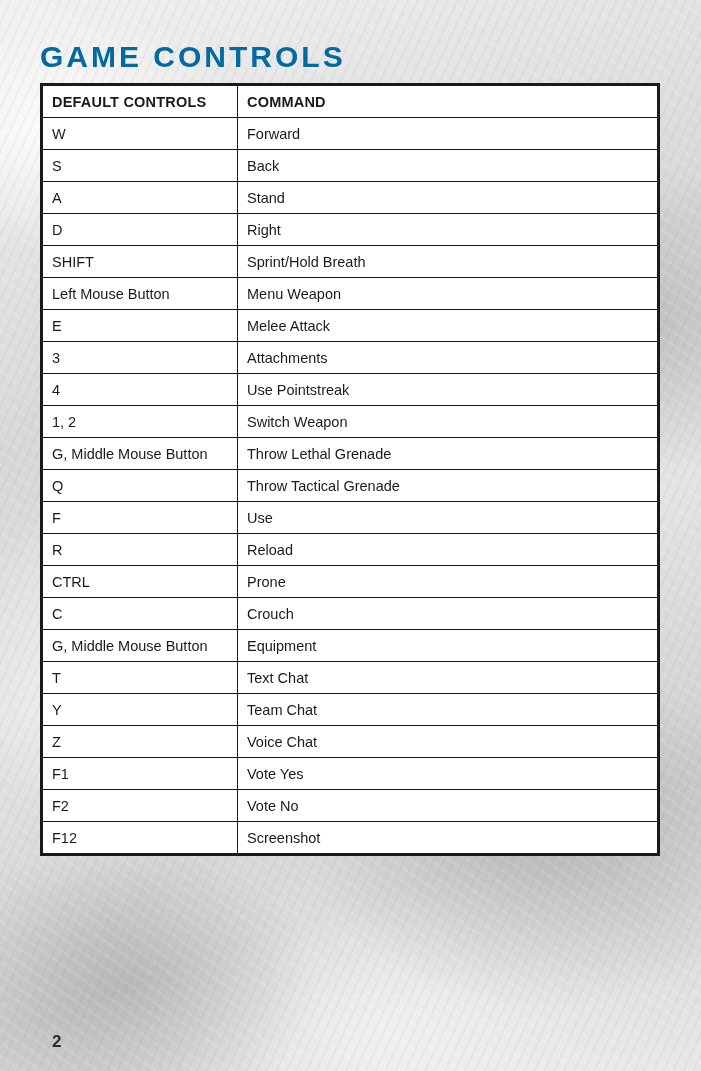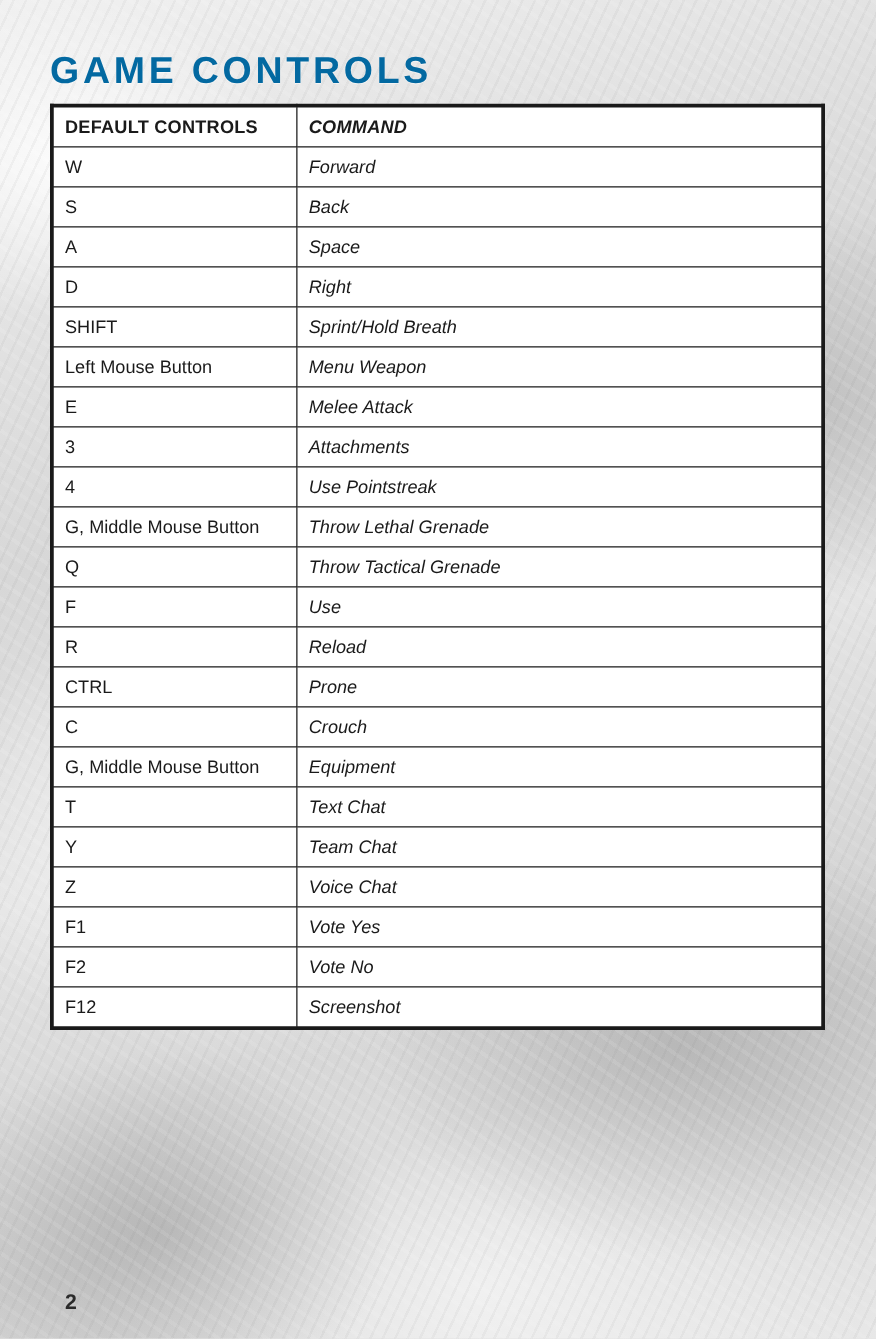--- a/index.html
+++ b/index.html
@@ -80,21 +80,21 @@
     vertical-align: middle;
     white-space: nowrap;
     overflow: hidden;
   }
   .controls-table th {
     font-weight: bold;
     font-size: 14.5px;
     letter-spacing: 0.2px;
   }
   .col-key { width: 185px; }
-  .col-cmd { width: auto; font-style: italic; }
+  .col-cmd { width: auto; }
 
   .page-number {
     position: absolute;
     left: 52px;
     top: 1032px;
     font-size: 17px;
     font-weight: bold;
     color: #2b2b2b;
     letter-spacing: 1px;
   }
@@ -119,21 +119,21 @@
         <tr>
           <td class="col-key">W</td>
           <td class="col-cmd">Forward</td>
         </tr>
         <tr>
           <td class="col-key">S</td>
           <td class="col-cmd">Back</td>
         </tr>
         <tr>
           <td class="col-key">A</td>
-          <td class="col-cmd">Space</td>
+          <td class="col-cmd">Stand</td>
         </tr>
         <tr>
           <td class="col-key">D</td>
           <td class="col-cmd">Right</td>
         </tr>
         <tr>
           <td class="col-key">SHIFT</td>
           <td class="col-cmd">Sprint/Hold Breath</td>
         </tr>
         <tr>
@@ -146,20 +146,24 @@
         </tr>
         <tr>
           <td class="col-key">3</td>
           <td class="col-cmd">Attachments</td>
         </tr>
         <tr>
           <td class="col-key">4</td>
           <td class="col-cmd">Use Pointstreak</td>
         </tr>
         <tr>
+          <td class="col-key">1, 2</td>
+          <td class="col-cmd">Switch Weapon</td>
+        </tr>
+        <tr>
           <td class="col-key">G, Middle Mouse Button</td>
           <td class="col-cmd">Throw Lethal Grenade</td>
         </tr>
         <tr>
           <td class="col-key">Q</td>
           <td class="col-cmd">Throw Tactical Grenade</td>
         </tr>
         <tr>
           <td class="col-key">F</td>
           <td class="col-cmd">Use</td>

